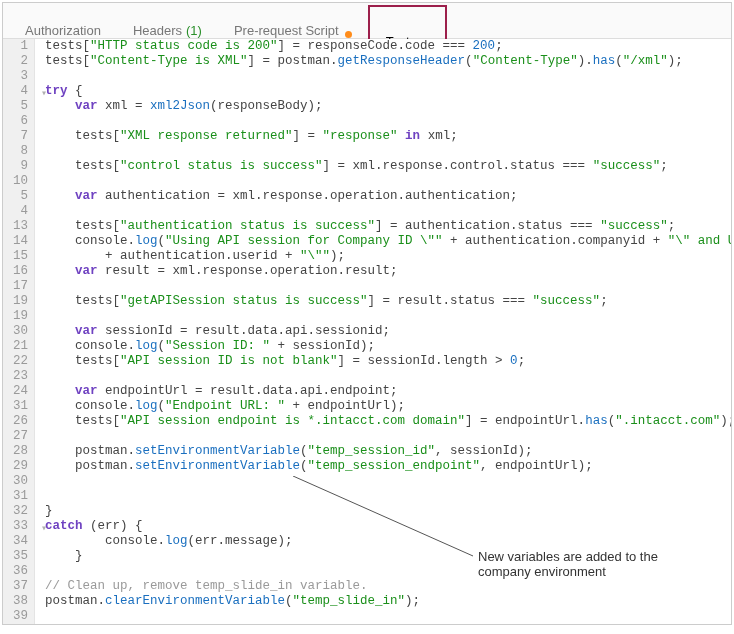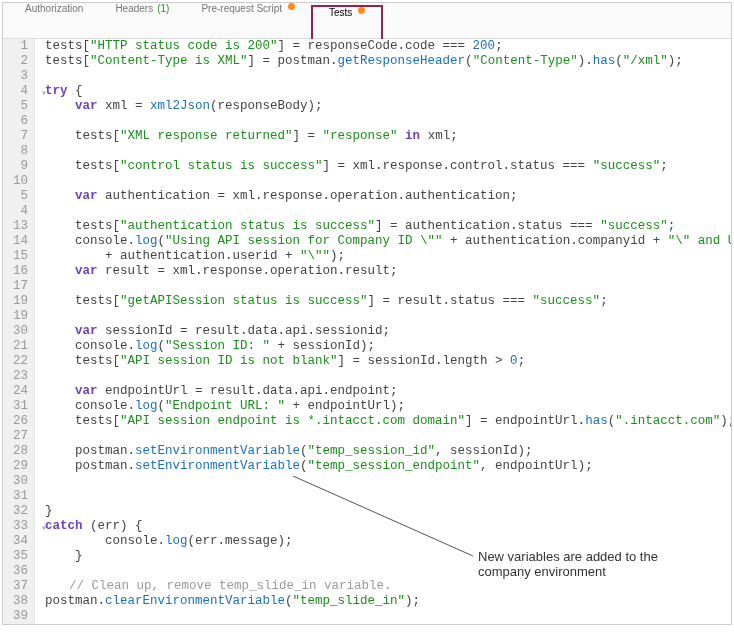--- a/index.html
+++ b/index.html
@@ -19,25 +19,25 @@
   .tabbar {
     display:flex;
     align-items:stretch;
     border-bottom:1px solid #ddd;
     background:#fafafa;
     height:36px;
     padding-left:6px;
   }
   .tab {
     display:flex;
-    align-items:flex-start;
+    align-items:flex-end;
     padding:0 16px;
     color:#777;
     cursor:pointer;
-    font-size:10px;
+    font-size:13px;
   }
   .tab .count { color:#2a8f2a; margin-left:4px; }
   .tab .dot {
     width:7px; height:7px; border-radius:50%;
     background:#ff8c1a; margin-left:6px;
   }
   .tab.active-box {
     border:2px solid #9c1f4b;
     margin:2px 0;
     height:46px;
@@ -72,21 +72,21 @@
     position:absolute;
     color:#b0b0b0;
     font-size:10px;
     left:38px;
   }
   
   .kw  { color:#6f42c1;font-weight:bold; }       
   .str { color:#1a8f1a; }       
   .num { color:#1a6fbf; }       
   .fn  { color:#1a6fbf; }       
-  .cm  { color:#9a9a9a; font-style:normal;margin-left:24px; } 
+  .cm  { color:#9a9a9a; font-style:normal; } 
   .pl  { color:#444; }
   .annotation {
     position:absolute;
     color:#333;
     font-family:"Segoe UI", Arial, sans-serif;
     font-size:13px;
     width:230px;
   }
   .arrow-svg { position:absolute; pointer-events:none; }
 </style>

